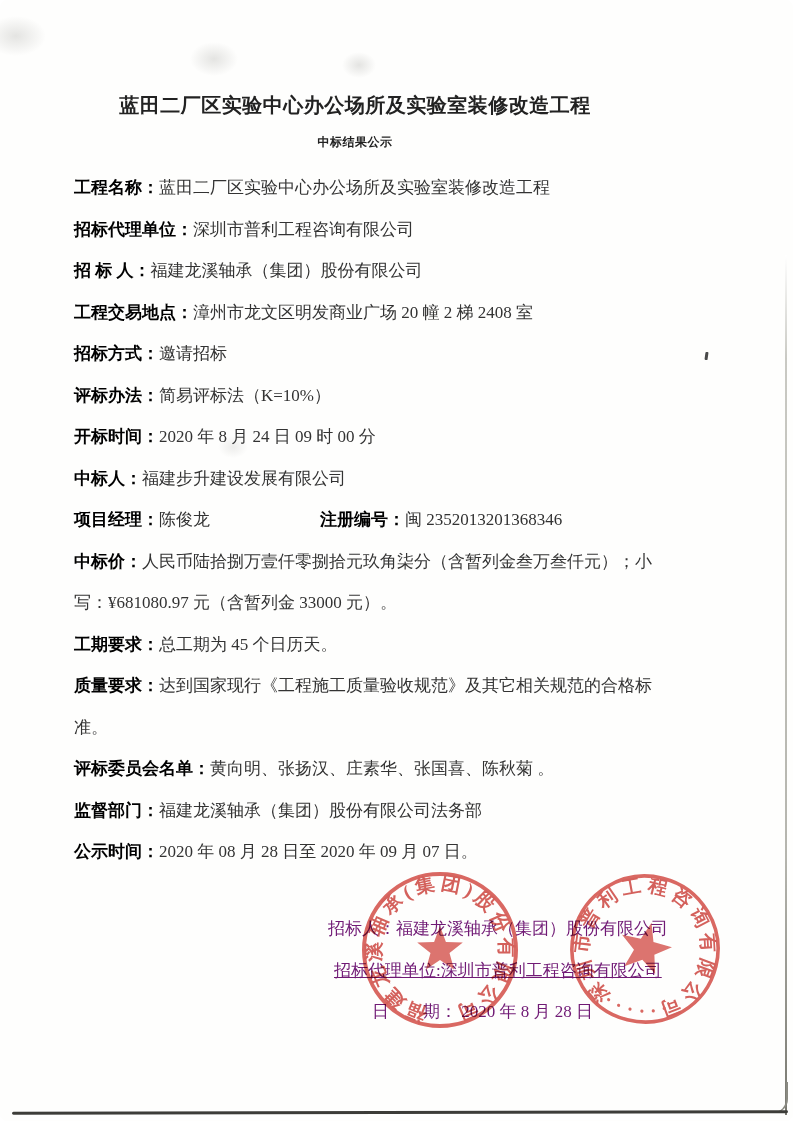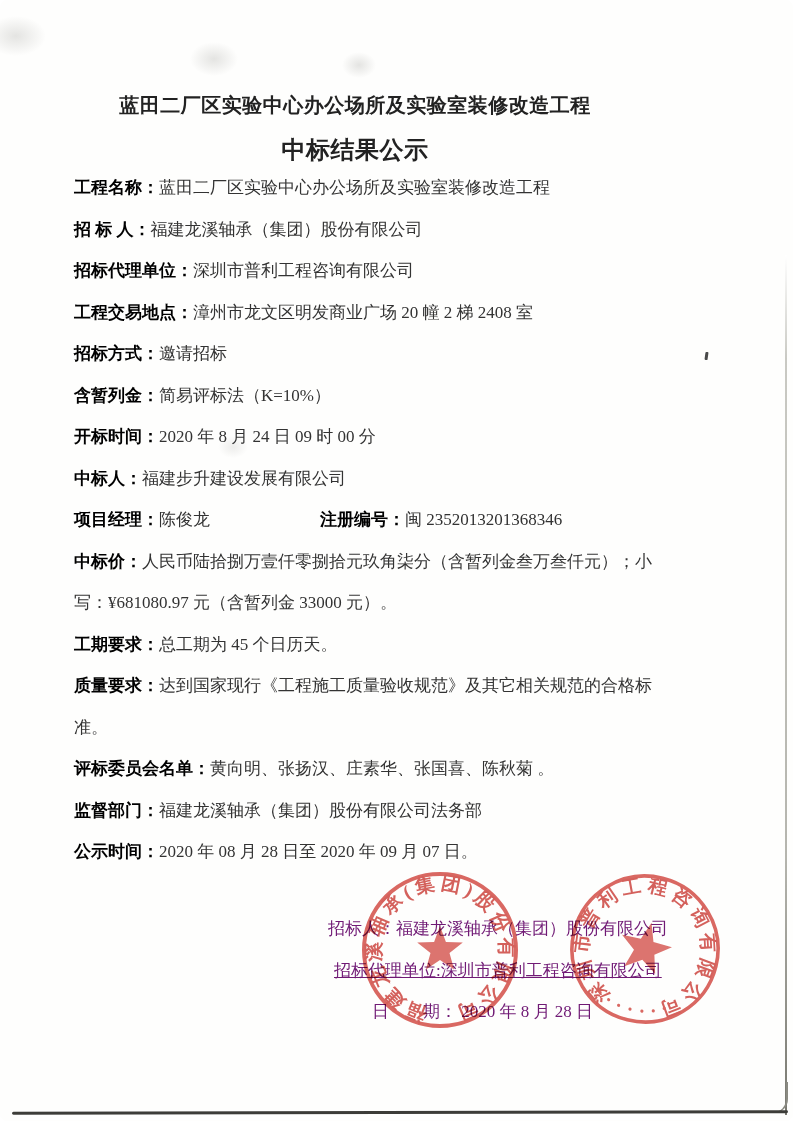--- a/index.html
+++ b/index.html
@@ -25,21 +25,21 @@
                  border-right:2px solid #8a8a82; border-bottom:1px solid #8a8a82;
                  border-radius:0 0 14px 0; }
 
   
   .title, .subtitle {
     position:absolute; left:0; width:710px; text-align:center;
     font-weight:bold; letter-spacing:.5px; color:#222;
     white-space:pre;
   }
   .title    { top:92px;  font-size:20px; }
-  .subtitle { top:134px; font-size:24px; }
+  .subtitle { top:134px; font-size:12px; }
 
   
   .body { position:absolute; left:74px; top:167px; width:668px; }
   .line { margin:0; height:41.5px; line-height:41.5px; font-size:17px;
           white-space:pre; color:#333; }
   .lbl  { font-weight:bold; color:#000000; }
   .pair1 { display:inline-block; width:246px;font-family:Liberation Mono, monospace; }
 
   
   .sig { position:absolute; left:328px; top:908px; }
@@ -63,25 +63,25 @@
   <div class="smudge b"></div>
   <div class="smudge c"></div>
   <div class="smudge d"></div>
   <div class="speck"></div>
 
   <div class="title">蓝田二厂区实验中心办公场所及实验室装修改造工程</div>
   <div class="subtitle">中标结果公示</div>
 
   <div class="body">
     <p class="line"><span class="lbl">工程名称：</span><span>蓝田二厂区实验中心办公场所及实验室装修改造工程</span></p>
+    <p class="line"><span class="lbl">招标代理单位：</span><span>深圳市普利工程咨询有限公司</span></p>
     <p class="line"><span class="lbl">招 标 人：</span><span>福建龙溪轴承（集团）股份有限公司</span></p>
-    <p class="line"><span class="lbl">招标代理单位：</span><span>深圳市普利工程咨询有限公司</span></p>
     <p class="line"><span class="lbl">工程交易地点：</span><span>漳州市龙文区明发商业广场 20 幢 2 梯 2408 室</span></p>
     <p class="line"><span class="lbl">招标方式：</span><span>邀请招标</span></p>
-    <p class="line"><span class="lbl">含暂列金：</span><span>简易评标法（K=10%）</span></p>
+    <p class="line"><span class="lbl">评标办法：</span><span>简易评标法（K=10%）</span></p>
     <p class="line"><span class="lbl">开标时间：</span><span>2020 年 8 月 24 日 09 时 00 分</span></p>
     <p class="line"><span class="lbl">中标人：</span><span>福建步升建设发展有限公司</span></p>
 
     <p class="line"><span class="pair1"><span class="lbl">项目经理：</span><span>陈俊龙</span></span><span class="lbl">注册编号：</span><span>闽 2352013201368346</span></p>
 
     <p class="line"><span class="lbl">中标价：</span><span>人民币陆拾捌万壹仟零捌拾元玖角柒分（含暂列金叁万叁仟元）；小</span></p>
     <p class="line"><span>写：¥681080.97 元（含暂列金 33000 元）。</span></p>
 
     <p class="line"><span class="lbl">工期要求：</span><span>总工期为 45 个日历天。</span></p>
 

